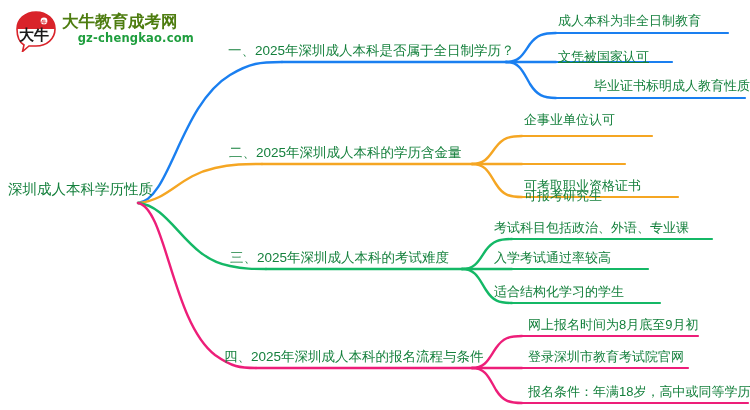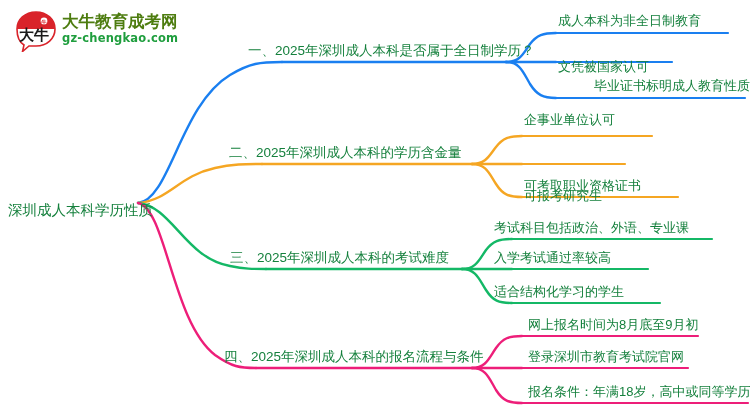--- a/index.html
+++ b/index.html
@@ -52,20 +52,21 @@
     white-space: nowrap;
   }
   .logo-sub {
     font-size: 11.5px;
     font-weight: bold;
     color: #1f9e3e;
     line-height: 15px;
     letter-spacing: 0.2px;
     white-space: nowrap;
     font-family: "DejaVu Sans", sans-serif;
+    text-align: right;
   }
 
   
   #connectors {
     position: absolute;
     left: 0; top: 0;
     width: 750px;
     height: 410px;
     pointer-events: none;
   }
@@ -73,21 +74,21 @@
   
   .node-text {
     position: absolute;
     white-space: nowrap;
     color: #15803d;
     font-family: "Liberation Sans", "DejaVu Sans", sans-serif;
   }
   .root-label {
     font-size: 14.5px;
     left: 8px;
-    top: 201px;
+    top: 180px;
     letter-spacing: 0px;
   }
   .branch-label {
     font-size: 13.5px;
     letter-spacing: 0px;
   }
   .leaf-label {
     font-size: 13px;
     letter-spacing: 0px;
   }
@@ -161,23 +162,23 @@
       <path d="M472 368 L522 368" fill="none" stroke="#ed1e79" stroke-width="2.4" stroke-linecap="round"></path>
       <path d="M472 368 C486 368 489 378 496 390 C503 401 509 403 522 403" fill="none" stroke="#ed1e79" stroke-width="2.4" stroke-linecap="round"></path>
       <line x1="522" y1="336" x2="698" y2="336" stroke="#ed1e79" stroke-width="2.2" stroke-linecap="round"></line>
       <line x1="522" y1="368" x2="688" y2="368" stroke="#ed1e79" stroke-width="2.2" stroke-linecap="round"></line>
       <line x1="522" y1="403" x2="748" y2="403" stroke="#ed1e79" stroke-width="2.2" stroke-linecap="round"></line>
     </g>
   </svg>
 
   <div class="node-text root-label">深圳成人本科学历性质</div>
 
-  <div class="node-text branch-label" style="left:248px; top:42px;">一、2025年深圳成人本科是否属于全日制学历？</div>
+  <div class="node-text branch-label" style="left:228px; top:42px;">一、2025年深圳成人本科是否属于全日制学历？</div>
   <div class="node-text leaf-label" style="left:558px; top:12px;">成人本科为非全日制教育</div>
-  <div class="node-text leaf-label" style="left:558px; top:58px;">文凭被国家认可</div>
+  <div class="node-text leaf-label" style="left:558px; top:48px;text-decoration:underline;">文凭被国家认可</div>
   <div class="node-text leaf-label" style="left:558px; top:77px;margin-left:36px;">毕业证书标明成人教育性质</div>
 
   <div class="node-text branch-label" style="left:229px; top:144px;">二、2025年深圳成人本科的学历含金量</div>
   <div class="node-text leaf-label" style="left:524px; top:103px;margin-top:8px;">企事业单位认可</div>
   <div class="node-text leaf-label" style="left:524px; top:144px;margin-top:43px;">可报考研究生</div>
   <div class="node-text leaf-label" style="left:524px; top:177px;text-align:center;">可考取职业资格证书</div>
 
   <div class="node-text branch-label" style="left:230px; top:249px;">三、2025年深圳成人本科的考试难度</div>
   <div class="node-text leaf-label" style="left:494px; top:219px;">考试科目包括政治、外语、专业课</div>
   <div class="node-text leaf-label" style="left:494px; top:249px;">入学考试通过率较高</div>

